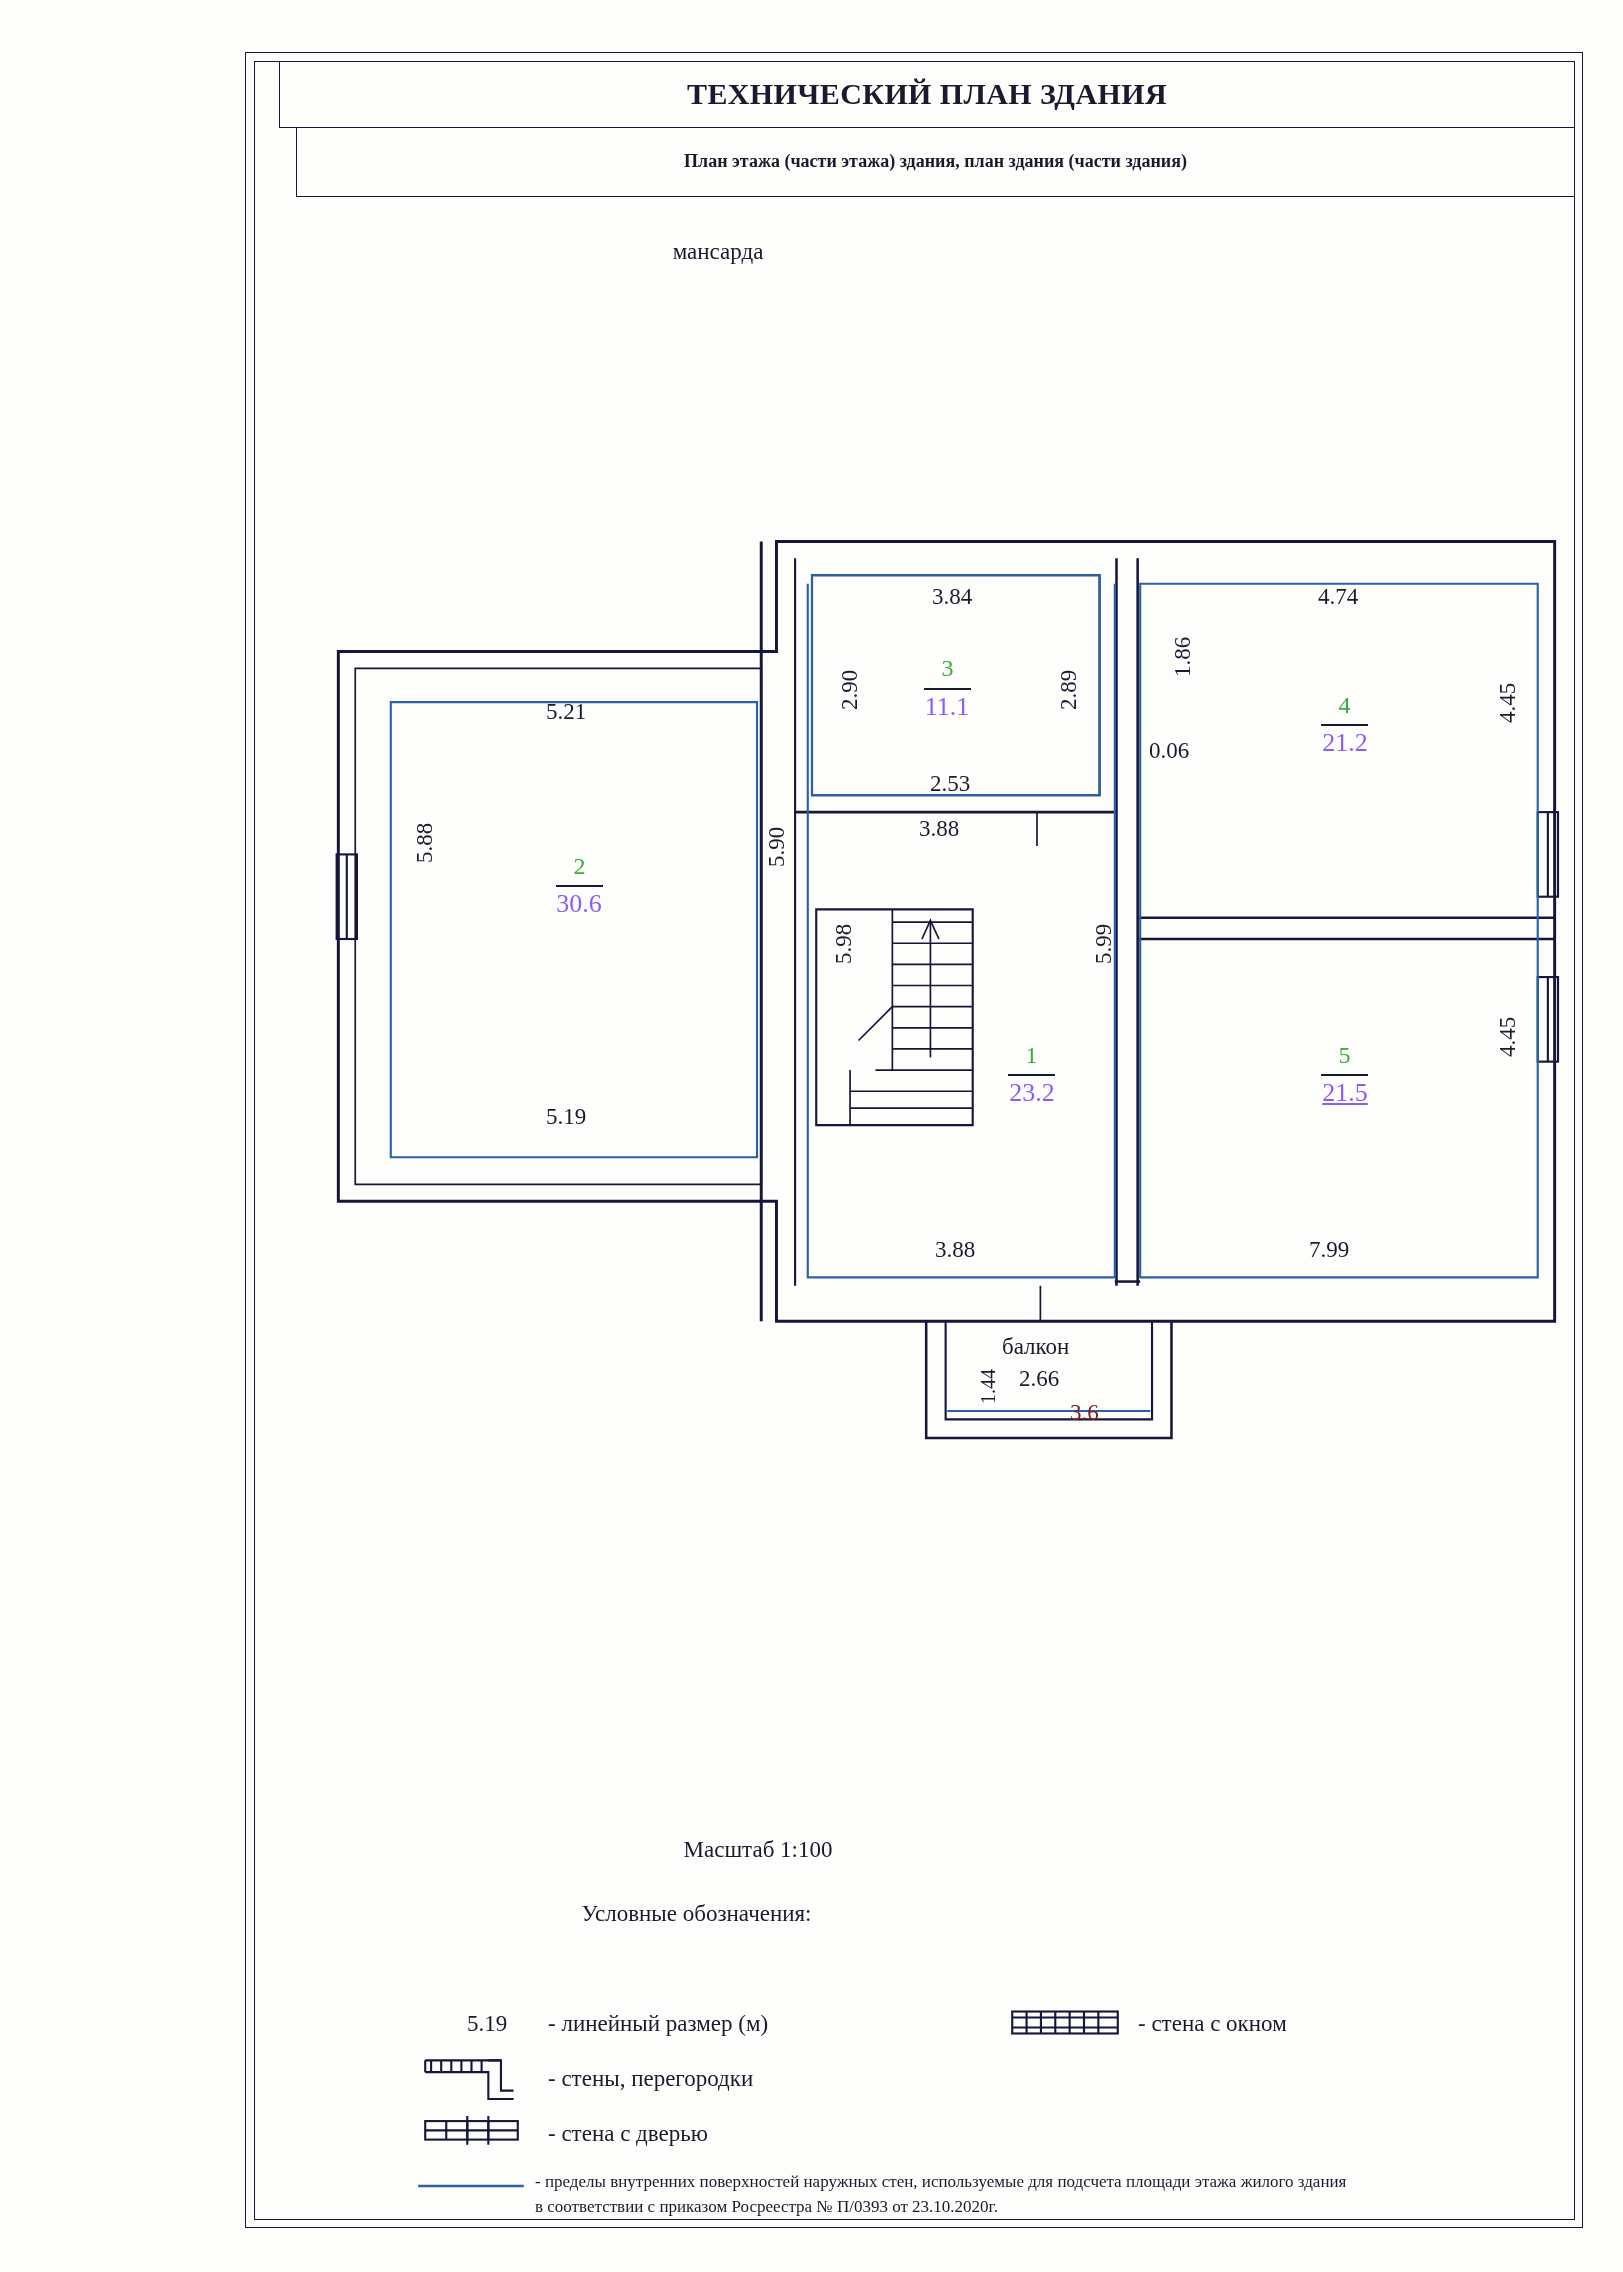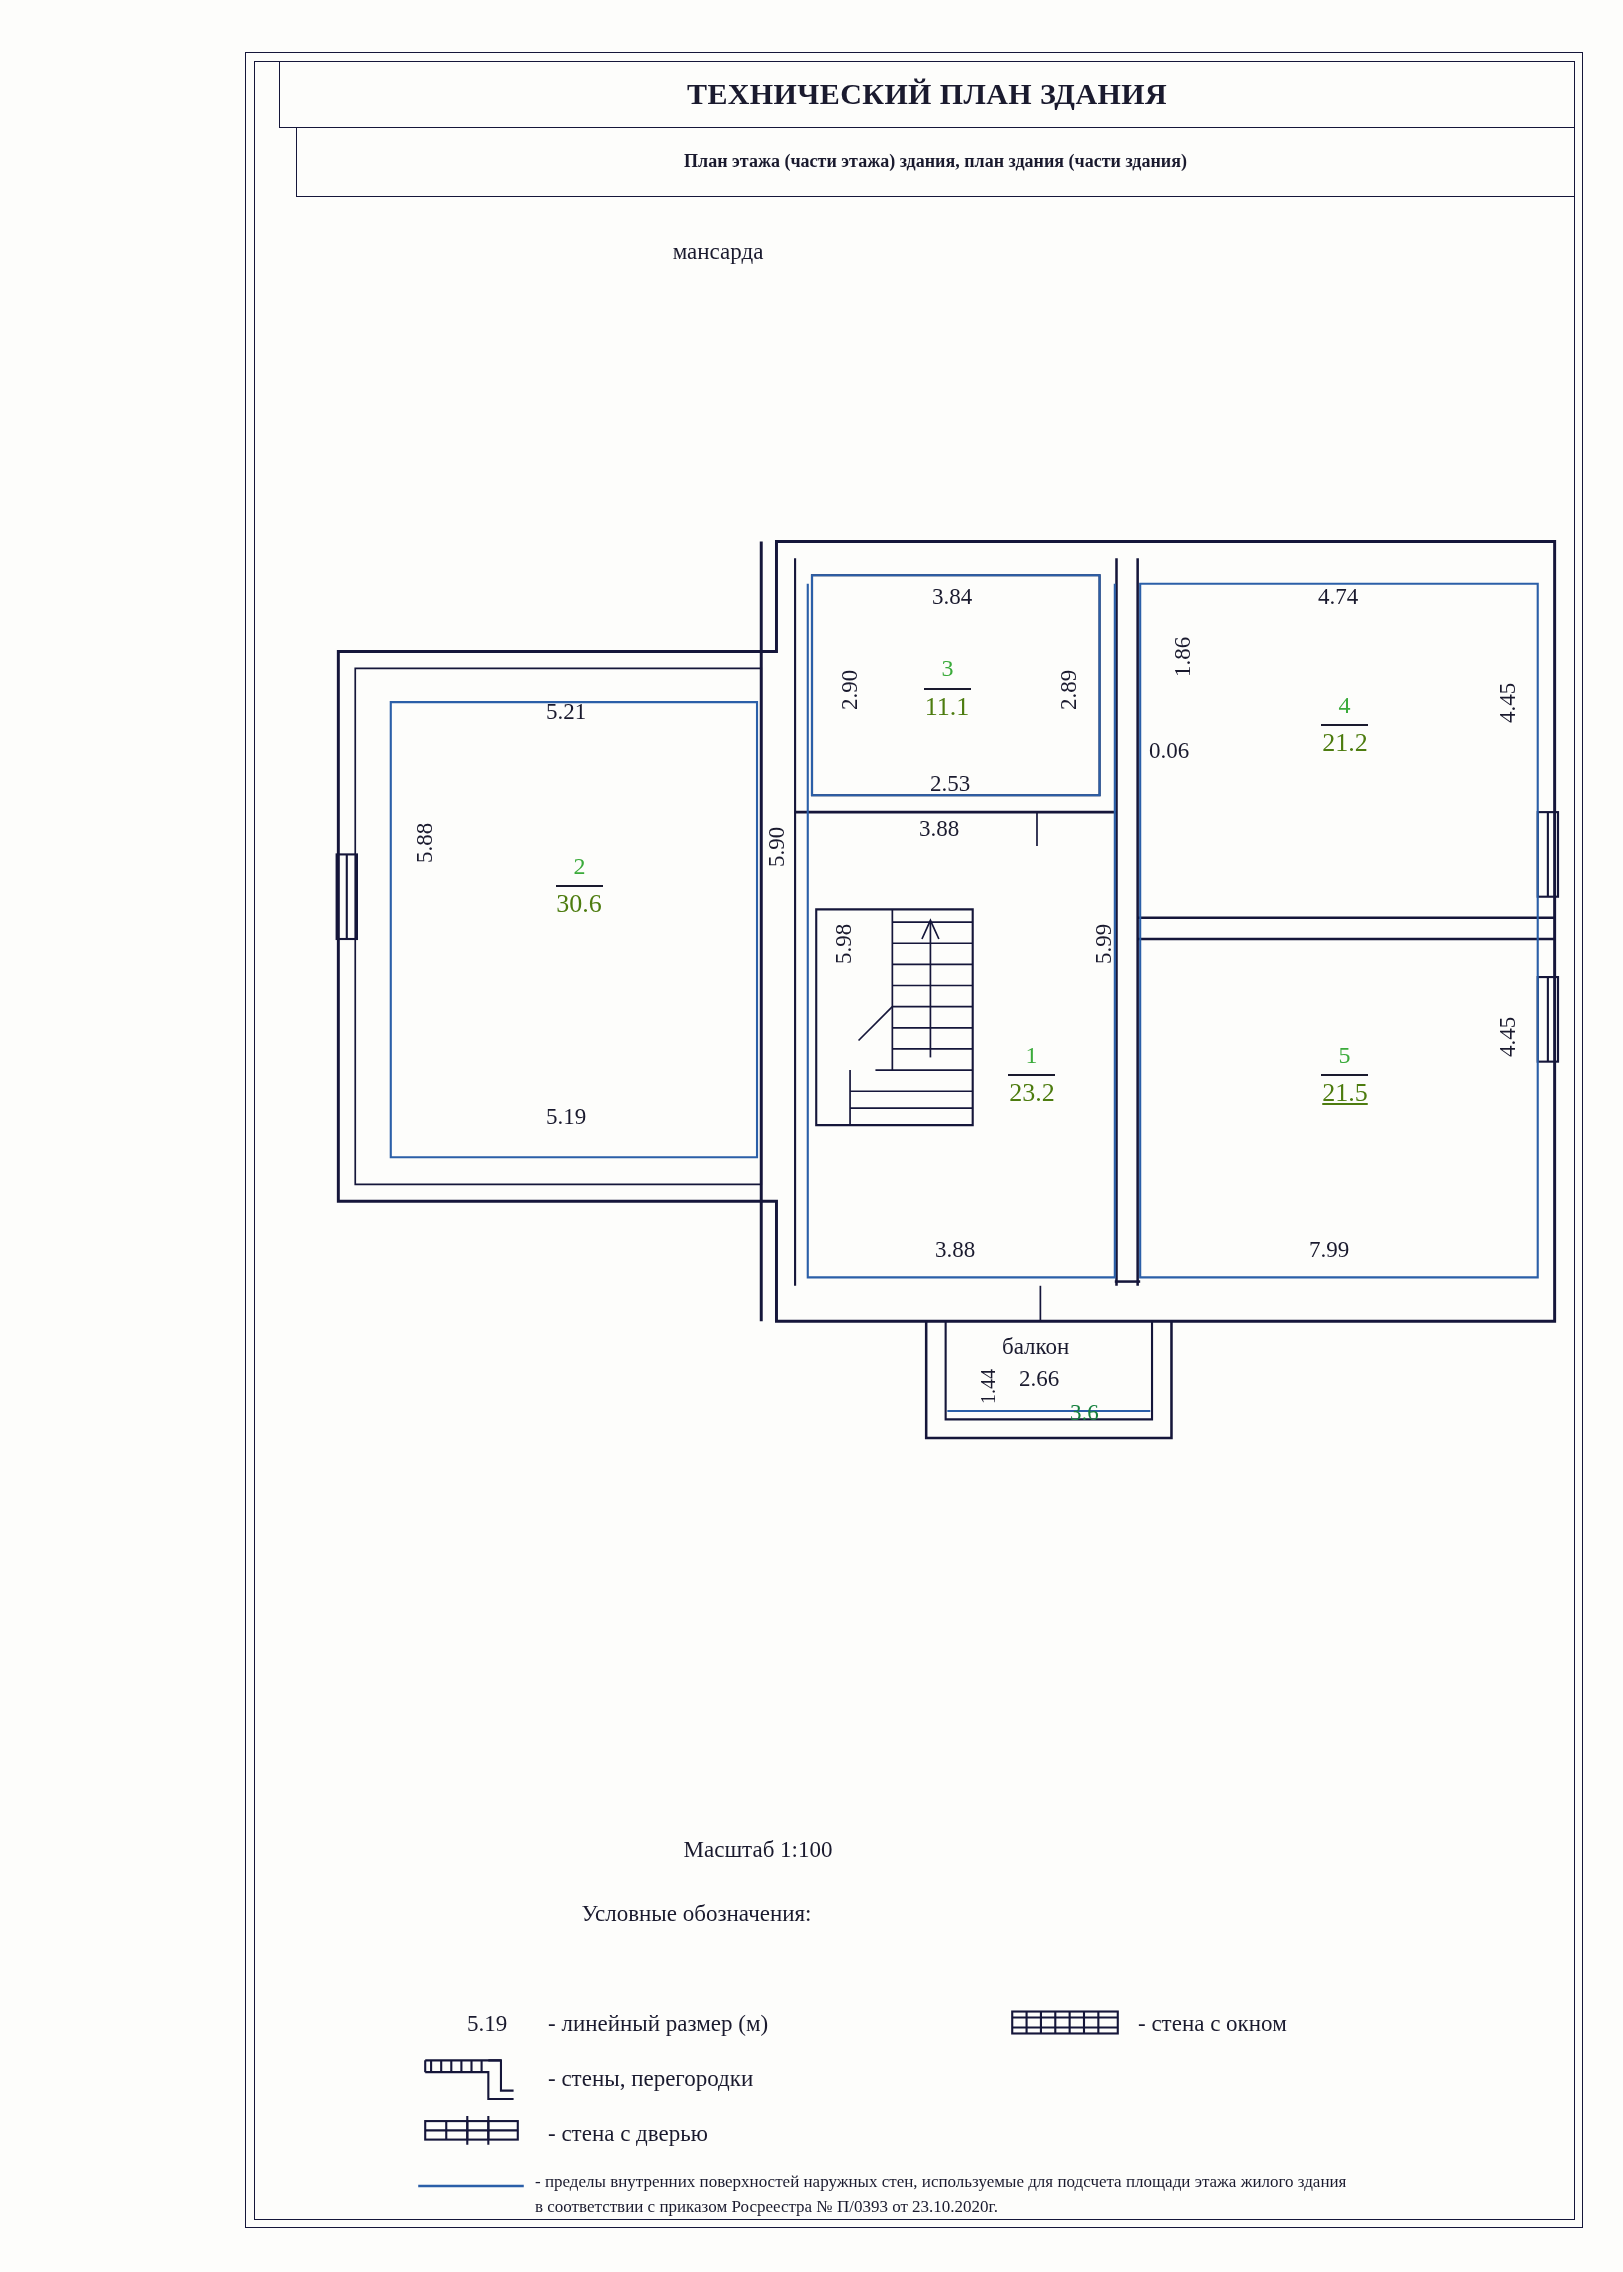--- a/index.html
+++ b/index.html
@@ -19,21 +19,21 @@
 
   .floor-label{position:absolute;left:0;top:239px;width:1436px;text-align:center;font-size:23px;}
 
   
   .plan{position:absolute;left:0;top:0;width:1624px;height:2273px;pointer-events:none;}
 
   .lbl{position:absolute;font-size:23px;color:#1a1a2e;white-space:nowrap;}
   .rot{transform:rotate(-90deg);transform-origin:left top;}
 
   .room-num{position:absolute;font-size:24px;color:#3bab3b;text-align:center;}
-  .room-area{position:absolute;font-size:26px;color:#4d7c0f;text-align:center;}
+  .room-area{position:absolute;font-size:26px;color:#8b5cf6;text-align:center;}
   .room-rule{position:absolute;height:1.7px;background:#1a1a2e;}
 
   
   .scale-line{position:absolute;left:0;top:1837px;width:1516px;text-align:center;font-size:23px;}
   .legend-title{position:absolute;left:0;top:1901px;width:1393px;text-align:center;font-size:23px;}
 
   .lg-row{position:absolute;font-size:23px;}
   .lg-note{position:absolute;font-size:17px;line-height:1.45;}
 
   .hatch{position:absolute;}
@@ -163,21 +163,21 @@
   <div class="room-rule" style="left:1321px;top:1074px;width:47px;"></div>
   <div class="room-area" style="left:1307px;top:1078px;width:76px;text-decoration:underline;">21.5</div>
 
   <div class="lbl rot" style="left:1495px;top:1057px;">4.45</div>
   <div class="lbl" style="left:935px;top:1237px;">3.88</div>
   <div class="lbl" style="left:1309px;top:1237px;">7.99</div>
 
   <div class="lbl rot" style="left:977px;top:1404px;font-size:20px;">1.44</div>
   <div class="lbl" style="left:1002px;top:1334px;">балкон</div>
   <div class="lbl" style="left:1019px;top:1366px;">2.66</div>
-  <div class="lbl" style="left:1070px;top:1400px;color:#15803d;">3.6</div>
+  <div class="lbl" style="left:1070px;top:1400px;color:#7f1d1d;">3.6</div>
 
   <div class="scale-line">Масштаб 1:100</div>
   <div class="legend-title">Условные обозначения:</div>
 
   <div class="lg-row" style="left:467px;top:2011px;">5.19</div>
   <div class="lg-row" style="left:548px;top:2011px;">- линейный размер (м)</div>
 
   <svg class="hatch" style="left:421px;top:2050px;" width="101" height="51" viewBox="0 0 120 60">
     <g stroke="#15163a" stroke-width="2.5" fill="none">
       <path d="M 5 12 L 95 12 L 95 48 L 110 48"></path>

